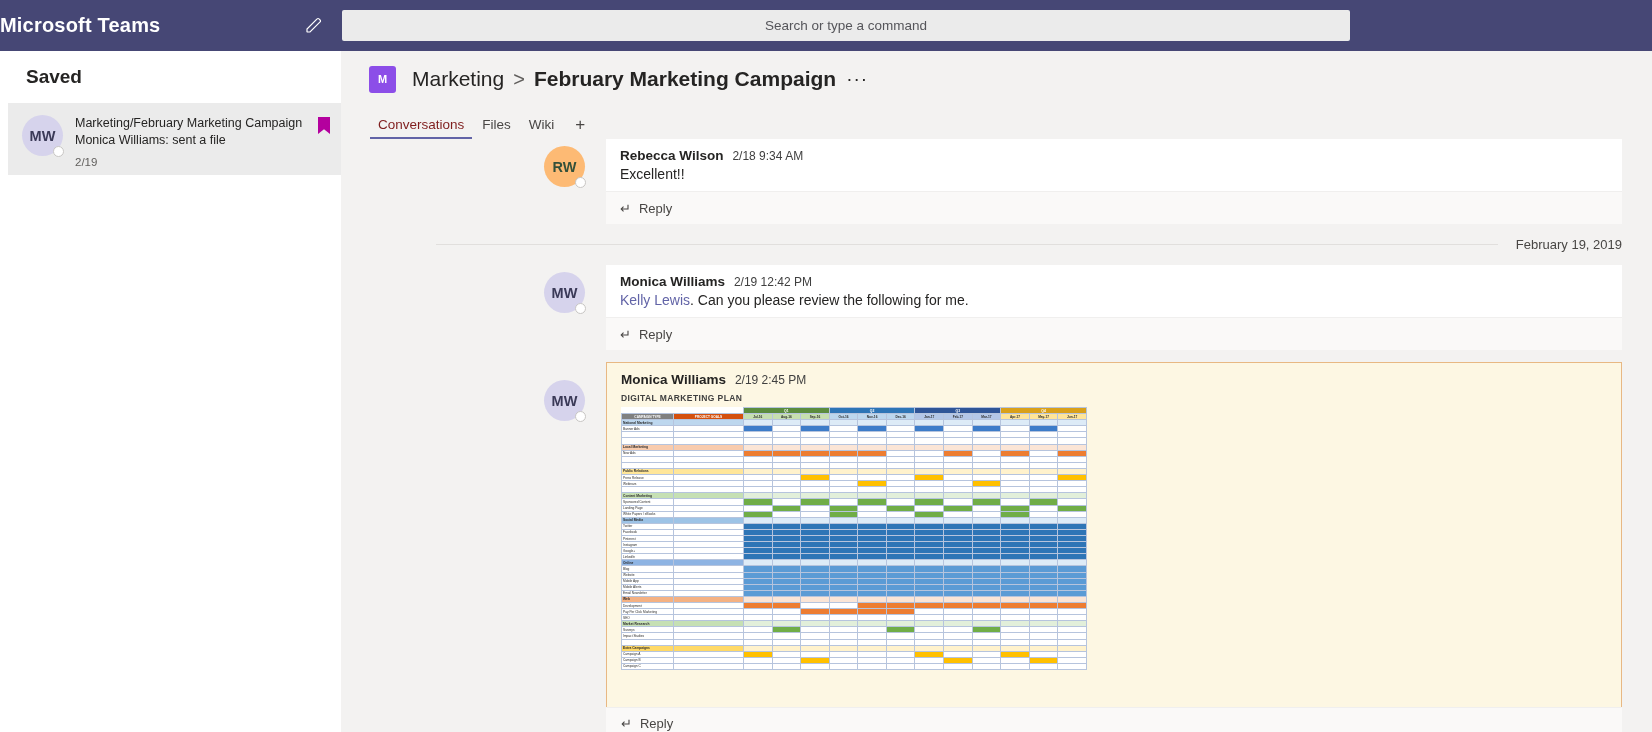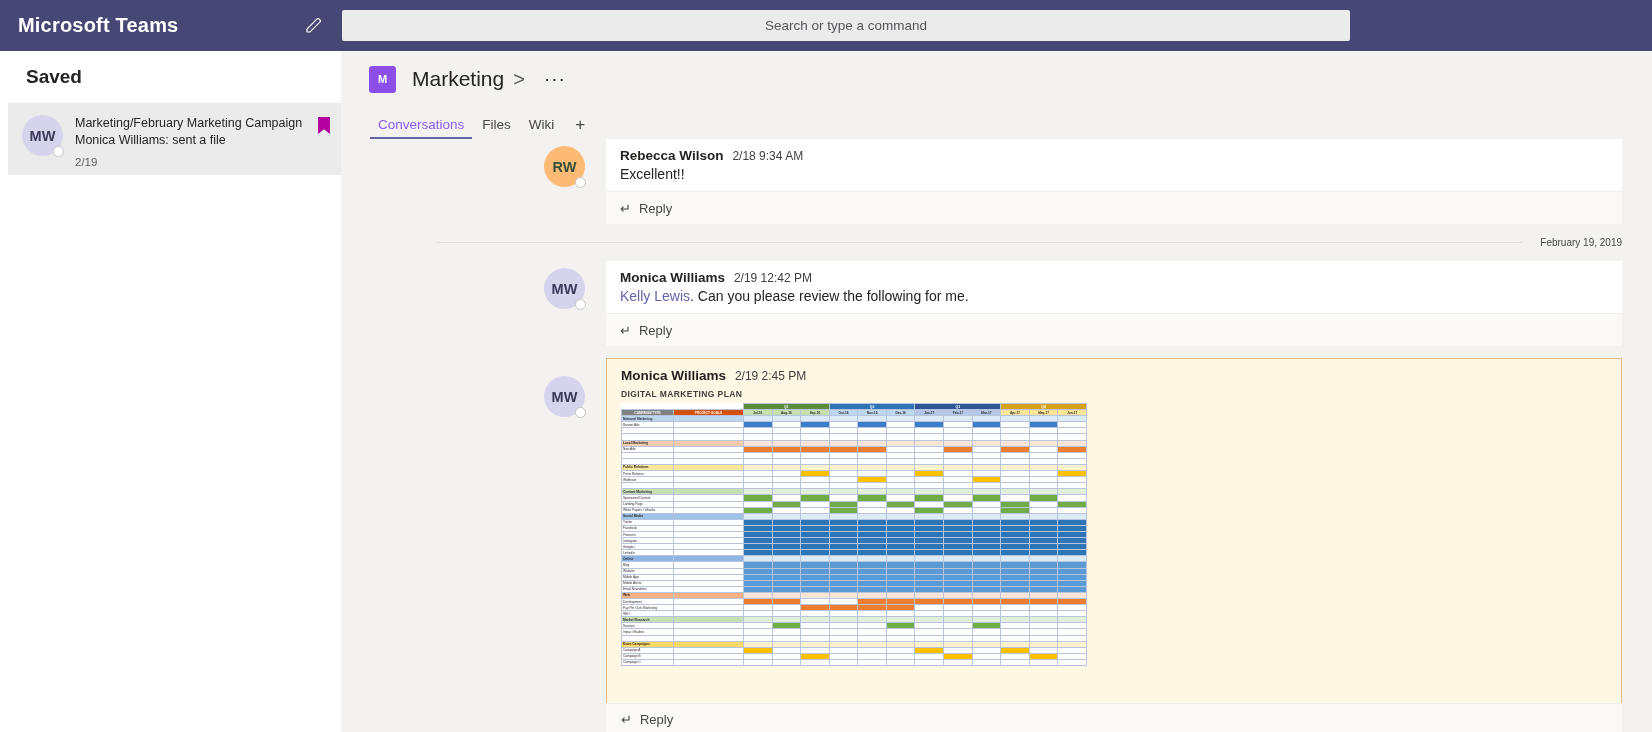--- a/index.html
+++ b/index.html
@@ -13,21 +13,20 @@
   
   .topbar {
     position: absolute; top: 0; left: 0;
     width: 1652px; height: 51px;
     background: #464775;
     display: flex; align-items: center;
   }
   .brand {
     width: 340px; height: 44px;
     display: flex; align-items: center;
-    padding-left: 18px;
   }
   .brand-title {
     color: #ffffff;
     font-size: 20px;
     font-weight: bold;
     letter-spacing: .2px;
   }
   .compose-icon {
     position: absolute; left: 304px; top: 16px;
     width: 20px; height: 20px;
@@ -136,21 +135,21 @@
     background: #f3f2f1;
     gap: 0;
   }
   .tab {
     font-size: 13.5px;
     color: #484644;
     padding: 0 9px 7px 9px;
     cursor: pointer;
     position: relative;
   }
-  .tab.active { color: #8b5cf6; font-weight: normal; }
+  .tab.active { color: #7f1d1d; font-weight: normal; }
   .tab.active::after {
     content: "";
     position: absolute; left: 1px; right: 1px; bottom: 0;
     height: 2px; background: #6264a7;
   }
   .tab-add {
     font-size: 17px; color: #484644;
     padding: 0 9px 4px 12px; cursor: pointer;
   }
 
@@ -192,21 +191,21 @@
   }
   .reply-bar .reply-ico { color: #484644; font-size: 13px; margin-right: 8px; }
   .reply-bar .reply-lbl { color: #484644; font-size: 13px; }
 
   .daysep {
     display: flex; align-items: center;
     margin: 13px 0 13px 0;
     padding-left: 95px;
   }
   .daysep .line { flex: 1 1 auto; height: 1px; background: #e1dfdd; }
-  .daysep .lbl { font-size: 10px; color: #484644; padding-left: 18px; }
+  .daysep .lbl { font-size: 13px; color: #484644; padding-left: 18px; }
 
   .msg-row.highlight .msg-body {
     background: #fdf7e3;
     border: 1px solid #e8b883;
     border-bottom: none;
   }
   .msg-row.highlight .reply-bar {
     background: #faf9f8;
     border: 1px solid transparent;
     border-top: 1px solid #f0efee;
@@ -315,20 +314,21 @@
 </div>
 
 <div class="main">
 
   <div class="chan-header">
     <div class="team-badge">
       <span>M</span>
     </div>
     <span class="crumb-team">Marketing</span>
     <span class="crumb-sep">&gt;</span>
+    <span class="crumb-chan">February Marketing Campaign</span>
     <span class="crumb-more">···</span>
   </div>
 
   <div class="tabs">
     <div class="tab active">
       <span>Conversations</span>
     </div>
     <div class="tab">
       <span>Files</span>
     </div>

